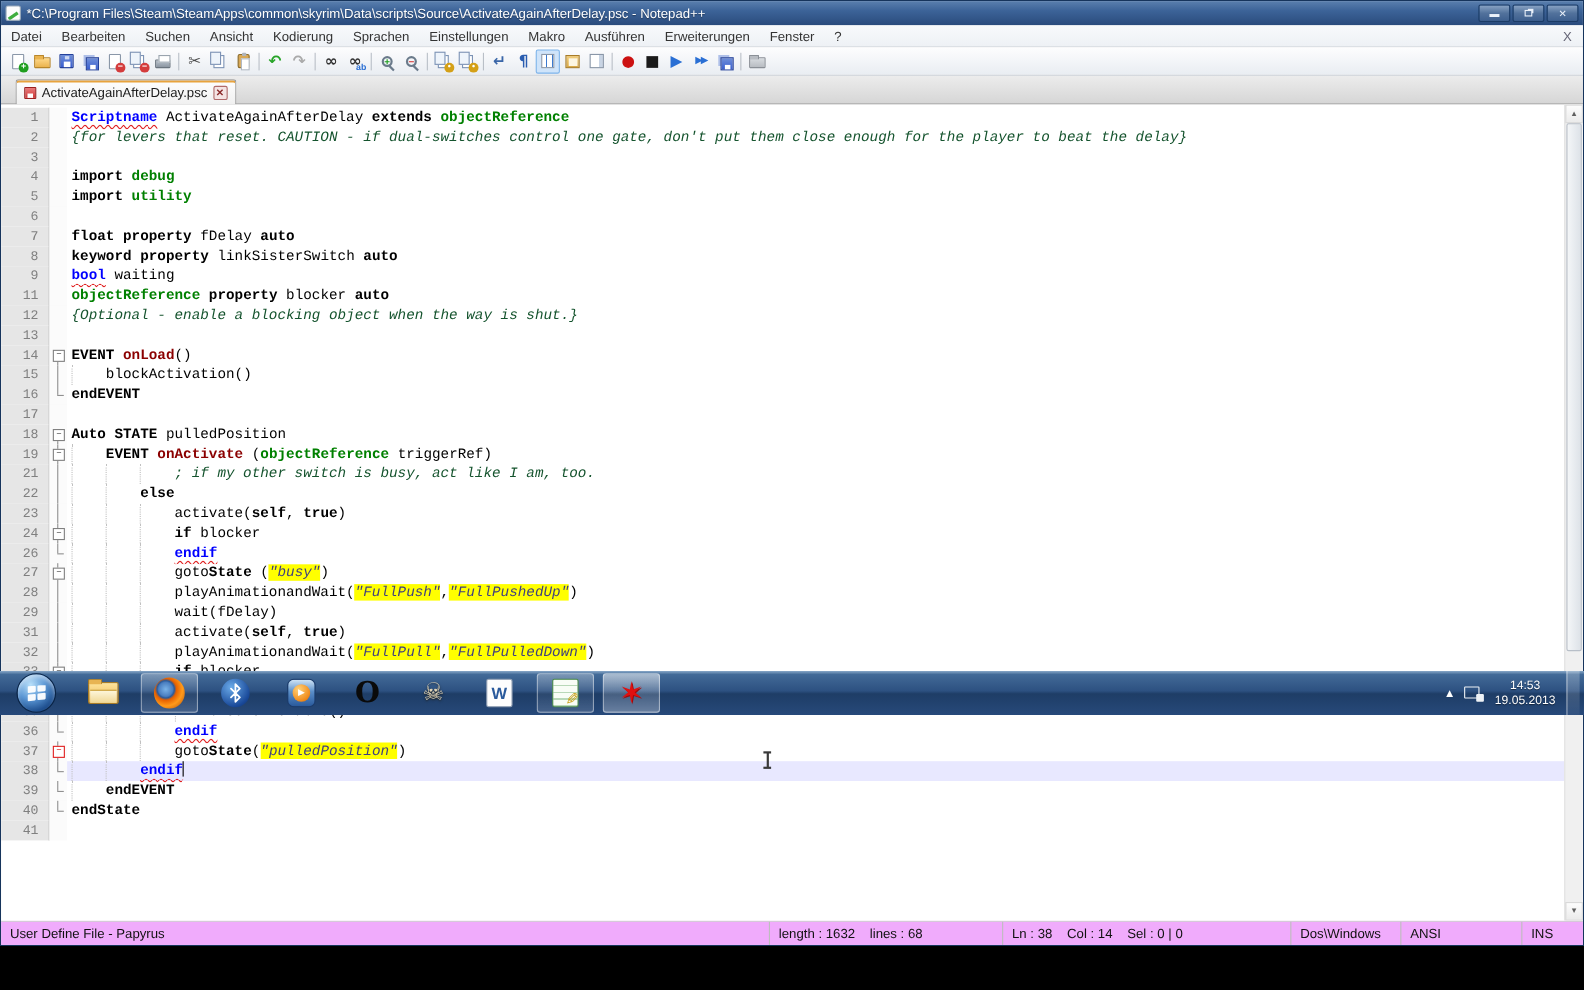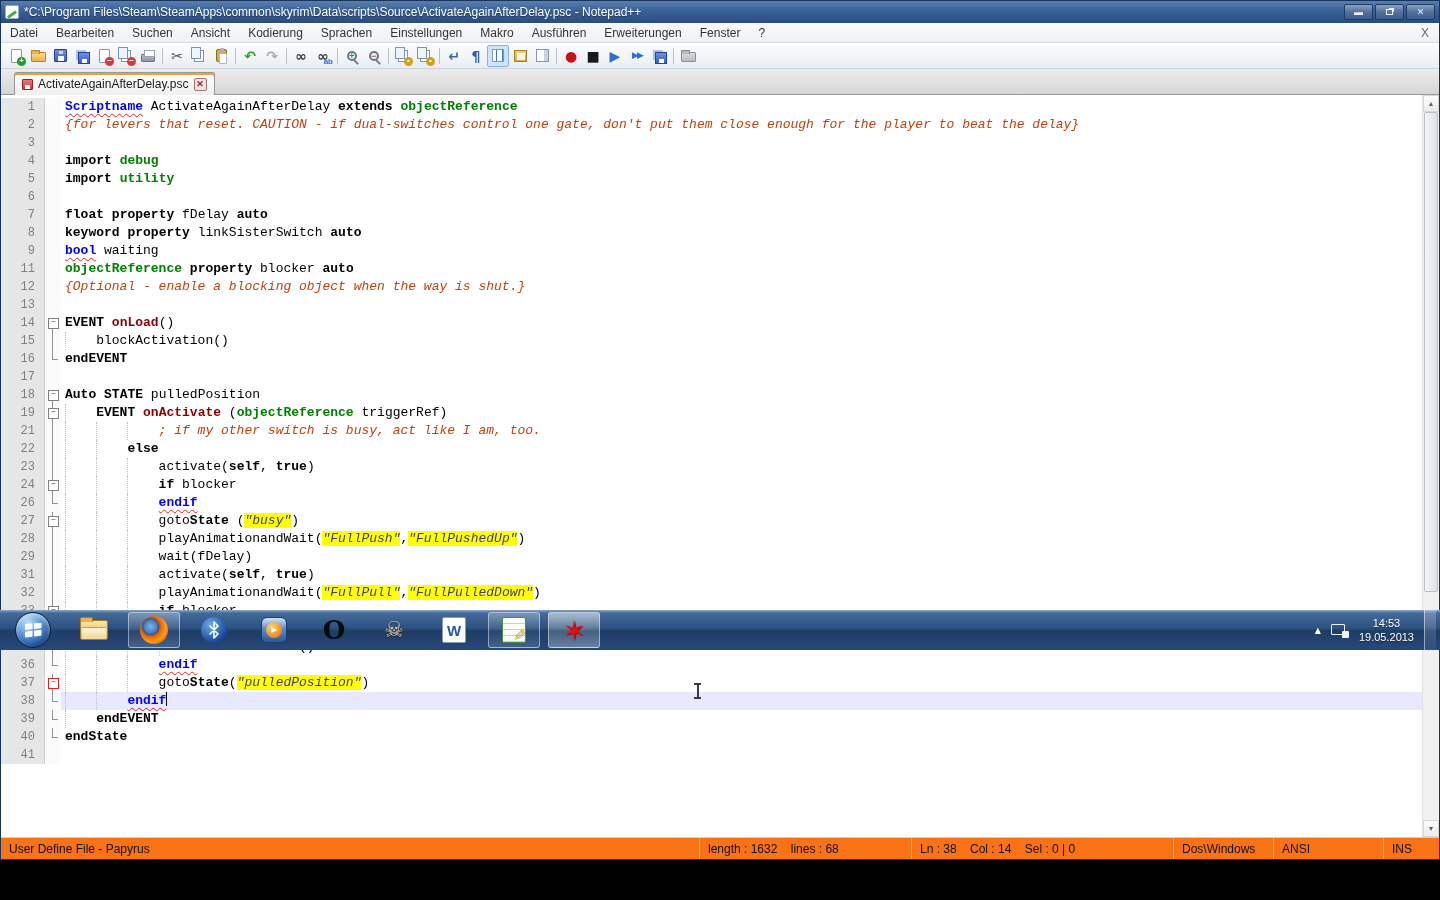--- a/index.html
+++ b/index.html
@@ -106,21 +106,21 @@
   .fold { width:16px; flex:none; background:#fbfbfb; position:relative; }
   .codecell { flex:1; padding-left:4px; position:relative; }
   .cl.cur .codecell { background:#e8e8ff; }
   .g4 { display:inline-block; width:4ch; height:18px; vertical-align:top;
     border-left:1px dotted #c0c0c0; }
   .k { color:#000000; font-weight:bold; }
   .t { color:#008000; font-weight:bold; }
   .f { color:#8b0000; font-weight:bold; }
   .n { color:#000; }
   .b { color:#000; font-weight:bold; }
-  .c { color:#c2410c; font-style:italic; }
+  .c { color:#14532d; font-style:italic; }
   .s { color:#3f3f7f; font-style:italic; background:#ffff00; }
   .e { color:#0000ff; font-weight:bold; text-decoration:underline wavy #e02020 1px;
     text-underline-offset:3px; }
   .caret { display:inline-block; width:1px; height:14px; background:#000; vertical-align:-2px; }
   
   .fold.fv::before { content:""; position:absolute; left:7px; top:0; bottom:0; border-left:1px solid #909090; }
   .fold.fL::before { content:""; position:absolute; left:7px; top:0; height:9px; border-left:1px solid #909090; }
   .fold.fL::after  { content:""; position:absolute; left:7px; top:9px; width:6px; border-top:1px solid #909090; }
   .fold.fm::before { content:""; position:absolute; left:7px; top:14px; bottom:0; border-left:1px solid #909090; }
   .fold.fmi::before, .fold.fri::before { content:""; position:absolute; left:7px; top:0; bottom:0; border-left:1px solid #909090; }
@@ -136,21 +136,21 @@
   .vs-btn.down { position:absolute; bottom:0; left:0; right:0; }
   .vs-thumb { position:absolute; left:1px; right:1px; top:17px; height:480px;
     background:linear-gradient(90deg,#f4f6f8,#dde2e8); border:1px solid #b8bfc8; border-radius:2px; }
   
   .ibeam { position:absolute; width:9px; height:16px; color:#3a3a3a; pointer-events:none; }
   .ibeam::before { content:""; position:absolute; left:4px; top:1px; bottom:1px; width:1.5px; background:#3a3a3a; }
   .ibeam::after { content:""; position:absolute; left:1px; right:1px; top:0; height:1.5px; background:#3a3a3a;
     box-shadow:0 14px 0 #3a3a3a; }
 
   
-  .statusbar { height:22px; background:#f97316; border-top:1px solid #d0d0d0;
+  .statusbar { height:22px; background:#f0abfc; border-top:1px solid #d0d0d0;
     display:flex; align-items:center; font-size:12px; color:#111; flex:none; }
   .sb-sec { padding:0 8px; height:100%; display:flex; align-items:center;
     border-right:1px solid #bdbdbd; white-space:pre; }
   .sb-doctype { flex:1; border-right:1px solid #bdbdbd; }
   .sb-len { width:212px; } .sb-pos { width:262px; } .sb-eol { width:100px; }
   .sb-enc { width:110px; } .sb-ins { width:55px; border-right:none; }
 
   
   .taskbar { position:absolute; left:0; bottom:0; width:1440px; height:40px;
     background:linear-gradient(180deg,#88a8c8 0%,#426a97 8%,#2d5181 45%,#1e3d66 52%,#27497a 100%);

